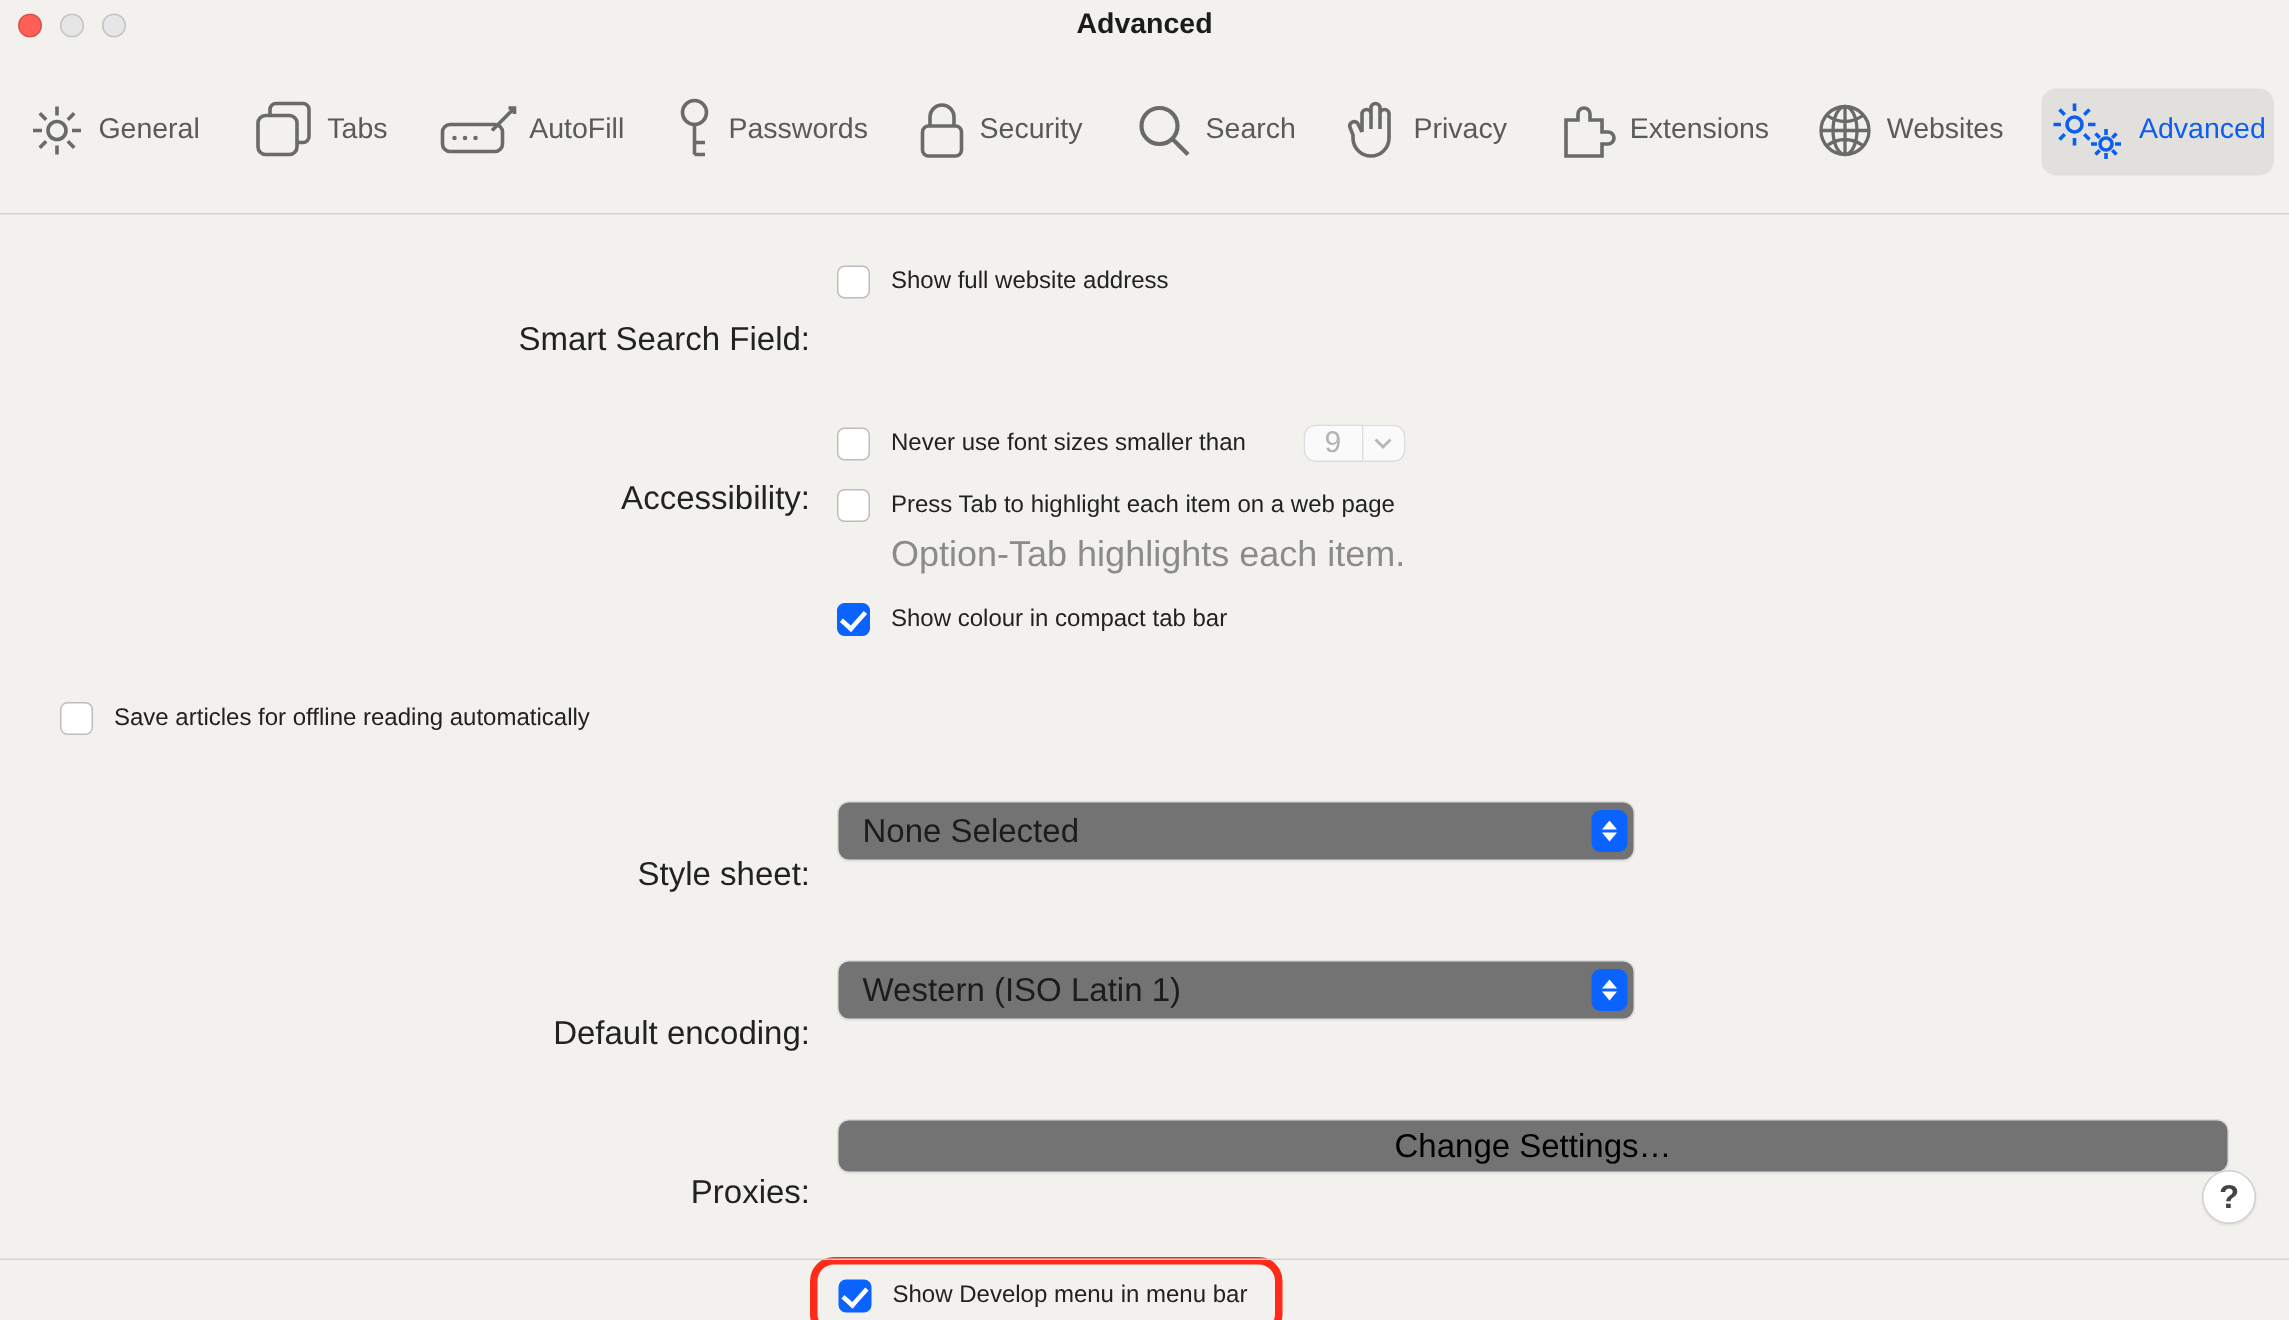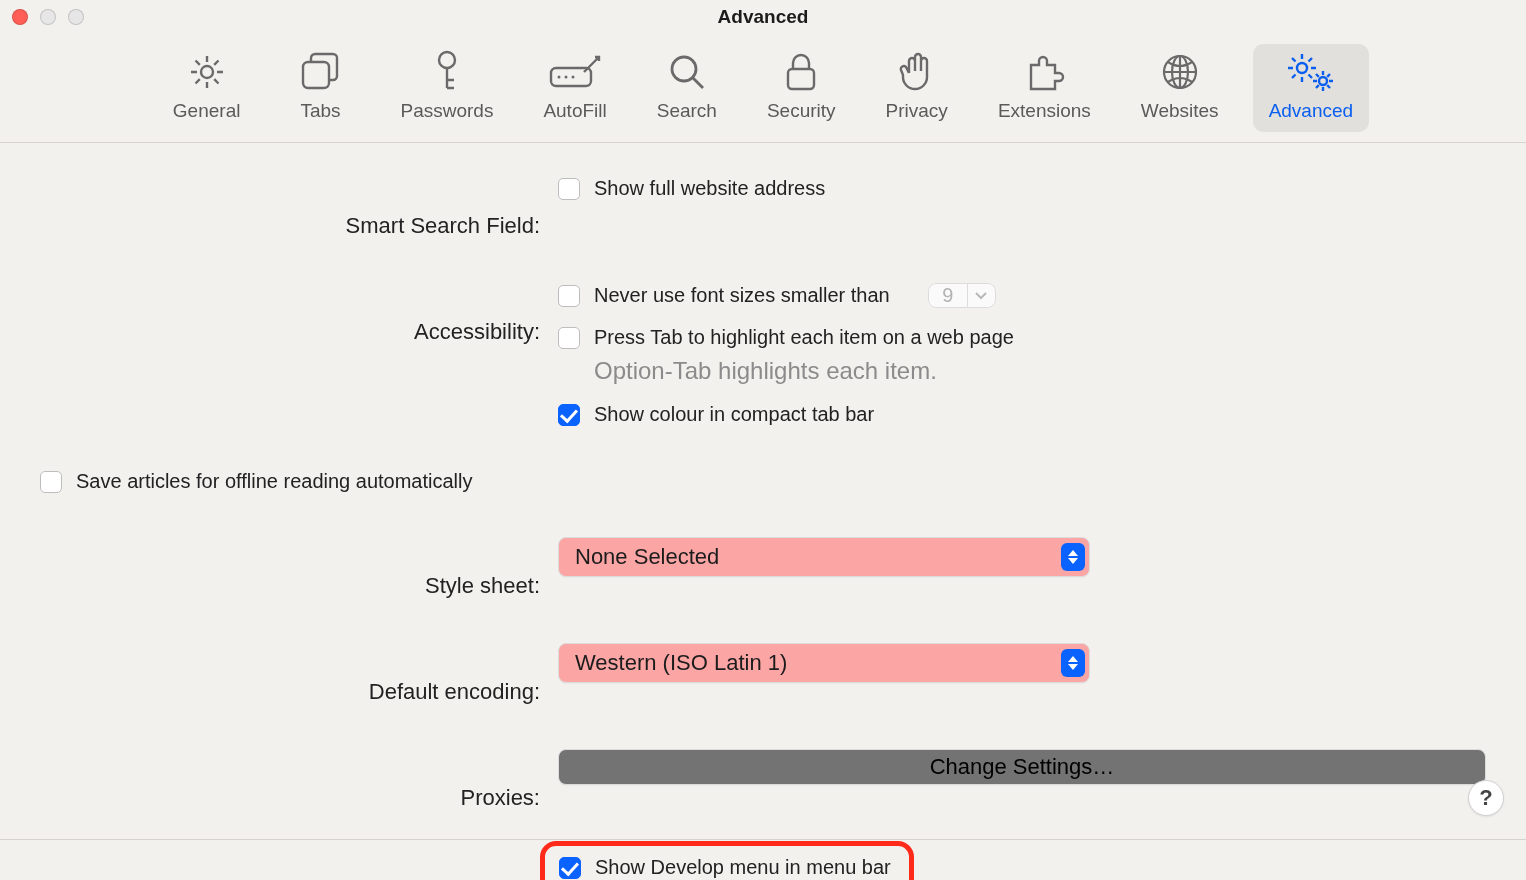--- a/index.html
+++ b/index.html
@@ -44,21 +44,21 @@
     height: 109px;
     display: flex;
     align-items: center;
     justify-content: center;
     gap: 18px;
     border-bottom: 1px solid #d6d3cf;
     padding: 0 10px;
   }
   .toolbar-item {
     display: flex;
-    flex-direction: column;
+    flex-direction: row;
     align-items: center;
     justify-content: center;
     gap: 8px;
     padding: 8px 16px 10px 16px;
     border-radius: 10px;
     color: #6a6a6a;
     cursor: default;
     min-width: 92px;
   }
   .toolbar-item .icon {
@@ -122,21 +122,21 @@
   .checkbox.checked::after {
     content: "";
     position: absolute;
     left: 5px; top: 1px;
     width: 7px; height: 13px;
     border-right: 3px solid #fff;
     border-bottom: 3px solid #fff;
     transform: rotate(42deg);
   }
   .checklabel {
-    font-size: 20px; color: #222;
+    font-size: 16px; color: #222;
   }
   .help-text {
     font-size: 24px; color: #8b8b8b;
     padding-left: 36px;
   }
 
   .stepper {
     display: inline-flex;
     align-items: stretch;
     margin-left: 24px;
@@ -159,21 +159,21 @@
     border-left: none;
     border-radius: 0 8px 8px 0;
     color: #b8b8b8;
     display:flex; align-items:center; justify-content:center;
   }
 
   .select {
     display: inline-flex;
     align-items: center;
     justify-content: space-between;
-    background: #fca5a5;
+    background: #737373;
     border: 1px solid #dcdcdc;
     border-radius: 8px;
     font-size: 22px;
     padding: 5px 4px 5px 16px;
     width: 532px;
     box-shadow: 0 1px 0 rgba(0,0,0,0.03);
   }
   .select .sel-stepper {
     width: 24px; height: 28px;
     background: #0a63ff;
@@ -258,59 +258,59 @@
       <svg width="42" height="40" viewBox="0 0 42 40" stroke-width="2.4">
         <rect x="4" y="10" width="26" height="26" rx="5"></rect>
         <path d="M12 10V6a4 4 0 0 1 4-4h18a4 4 0 0 1 4 4v18a4 4 0 0 1-4 4h-4"></path>
       </svg>
     </span>
     <span class="label">Tabs</span>
   </div>
 
   <div class="toolbar-item">
     <span class="icon">
-      <svg width="30" height="44" viewBox="0 0 30 44" stroke-width="2.4">
-        <circle cx="15" cy="10" r="8"></circle>
-        <path d="M15 18 v20 M15 30 h7 M15 38 h7"></path>
-      </svg>
-    </span>
-    <span class="label">Passwords</span>
-  </div>
-
-  <div class="toolbar-item">
-    <span class="icon">
       <svg width="52" height="40" viewBox="0 0 52 40" stroke-width="2.4">
         <rect x="2" y="16" width="40" height="18" rx="5"></rect>
         <circle cx="10" cy="25" r="1.5" fill="#6a6a6a" stroke="none"></circle>
         <circle cx="17" cy="25" r="1.5" fill="#6a6a6a" stroke="none"></circle>
         <circle cx="24" cy="25" r="1.5" fill="#6a6a6a" stroke="none"></circle>
         <path d="M35 20 L50 5 M46 5 l4 0 l0 4"></path>
       </svg>
     </span>
     <span class="label">AutoFill</span>
   </div>
 
   <div class="toolbar-item">
     <span class="icon">
+      <svg width="30" height="44" viewBox="0 0 30 44" stroke-width="2.4">
+        <circle cx="15" cy="10" r="8"></circle>
+        <path d="M15 18 v20 M15 30 h7 M15 38 h7"></path>
+      </svg>
+    </span>
+    <span class="label">Passwords</span>
+  </div>
+
+  <div class="toolbar-item">
+    <span class="icon">
+      <svg width="34" height="42" viewBox="0 0 34 42" stroke-width="2.4">
+        <rect x="4" y="18" width="26" height="20" rx="4"></rect>
+        <path d="M9 18 v-6 a8 8 0 0 1 16 0 v6"></path>
+      </svg>
+    </span>
+    <span class="label">Security</span>
+  </div>
+
+  <div class="toolbar-item">
+    <span class="icon">
       <svg width="40" height="40" viewBox="0 0 40 40" stroke-width="2.8">
         <circle cx="17" cy="17" r="12"></circle>
         <path d="M26 26 l10 10"></path>
       </svg>
     </span>
     <span class="label">Search</span>
-  </div>
-
-  <div class="toolbar-item">
-    <span class="icon">
-      <svg width="34" height="42" viewBox="0 0 34 42" stroke-width="2.4">
-        <rect x="4" y="18" width="26" height="20" rx="4"></rect>
-        <path d="M9 18 v-6 a8 8 0 0 1 16 0 v6"></path>
-      </svg>
-    </span>
-    <span class="label">Security</span>
   </div>
 
   <div class="toolbar-item">
     <span class="icon">
       <svg width="36" height="42" viewBox="0 0 36 42" stroke-width="2.4">
         <path d="M10 22 V10 a3 3 0 0 1 6 0 V20 M16 20 V6 a3 3 0 0 1 6 0 V20 M22 20 V10 a3 3 0 0 1 6 0 V26 a12 12 0 0 1 -24 0 v-2 l-2 -5 a3 3 0 0 1 5 -3 l3 6"></path>
       </svg>
     </span>
     <span class="label">Privacy</span>
   </div>

